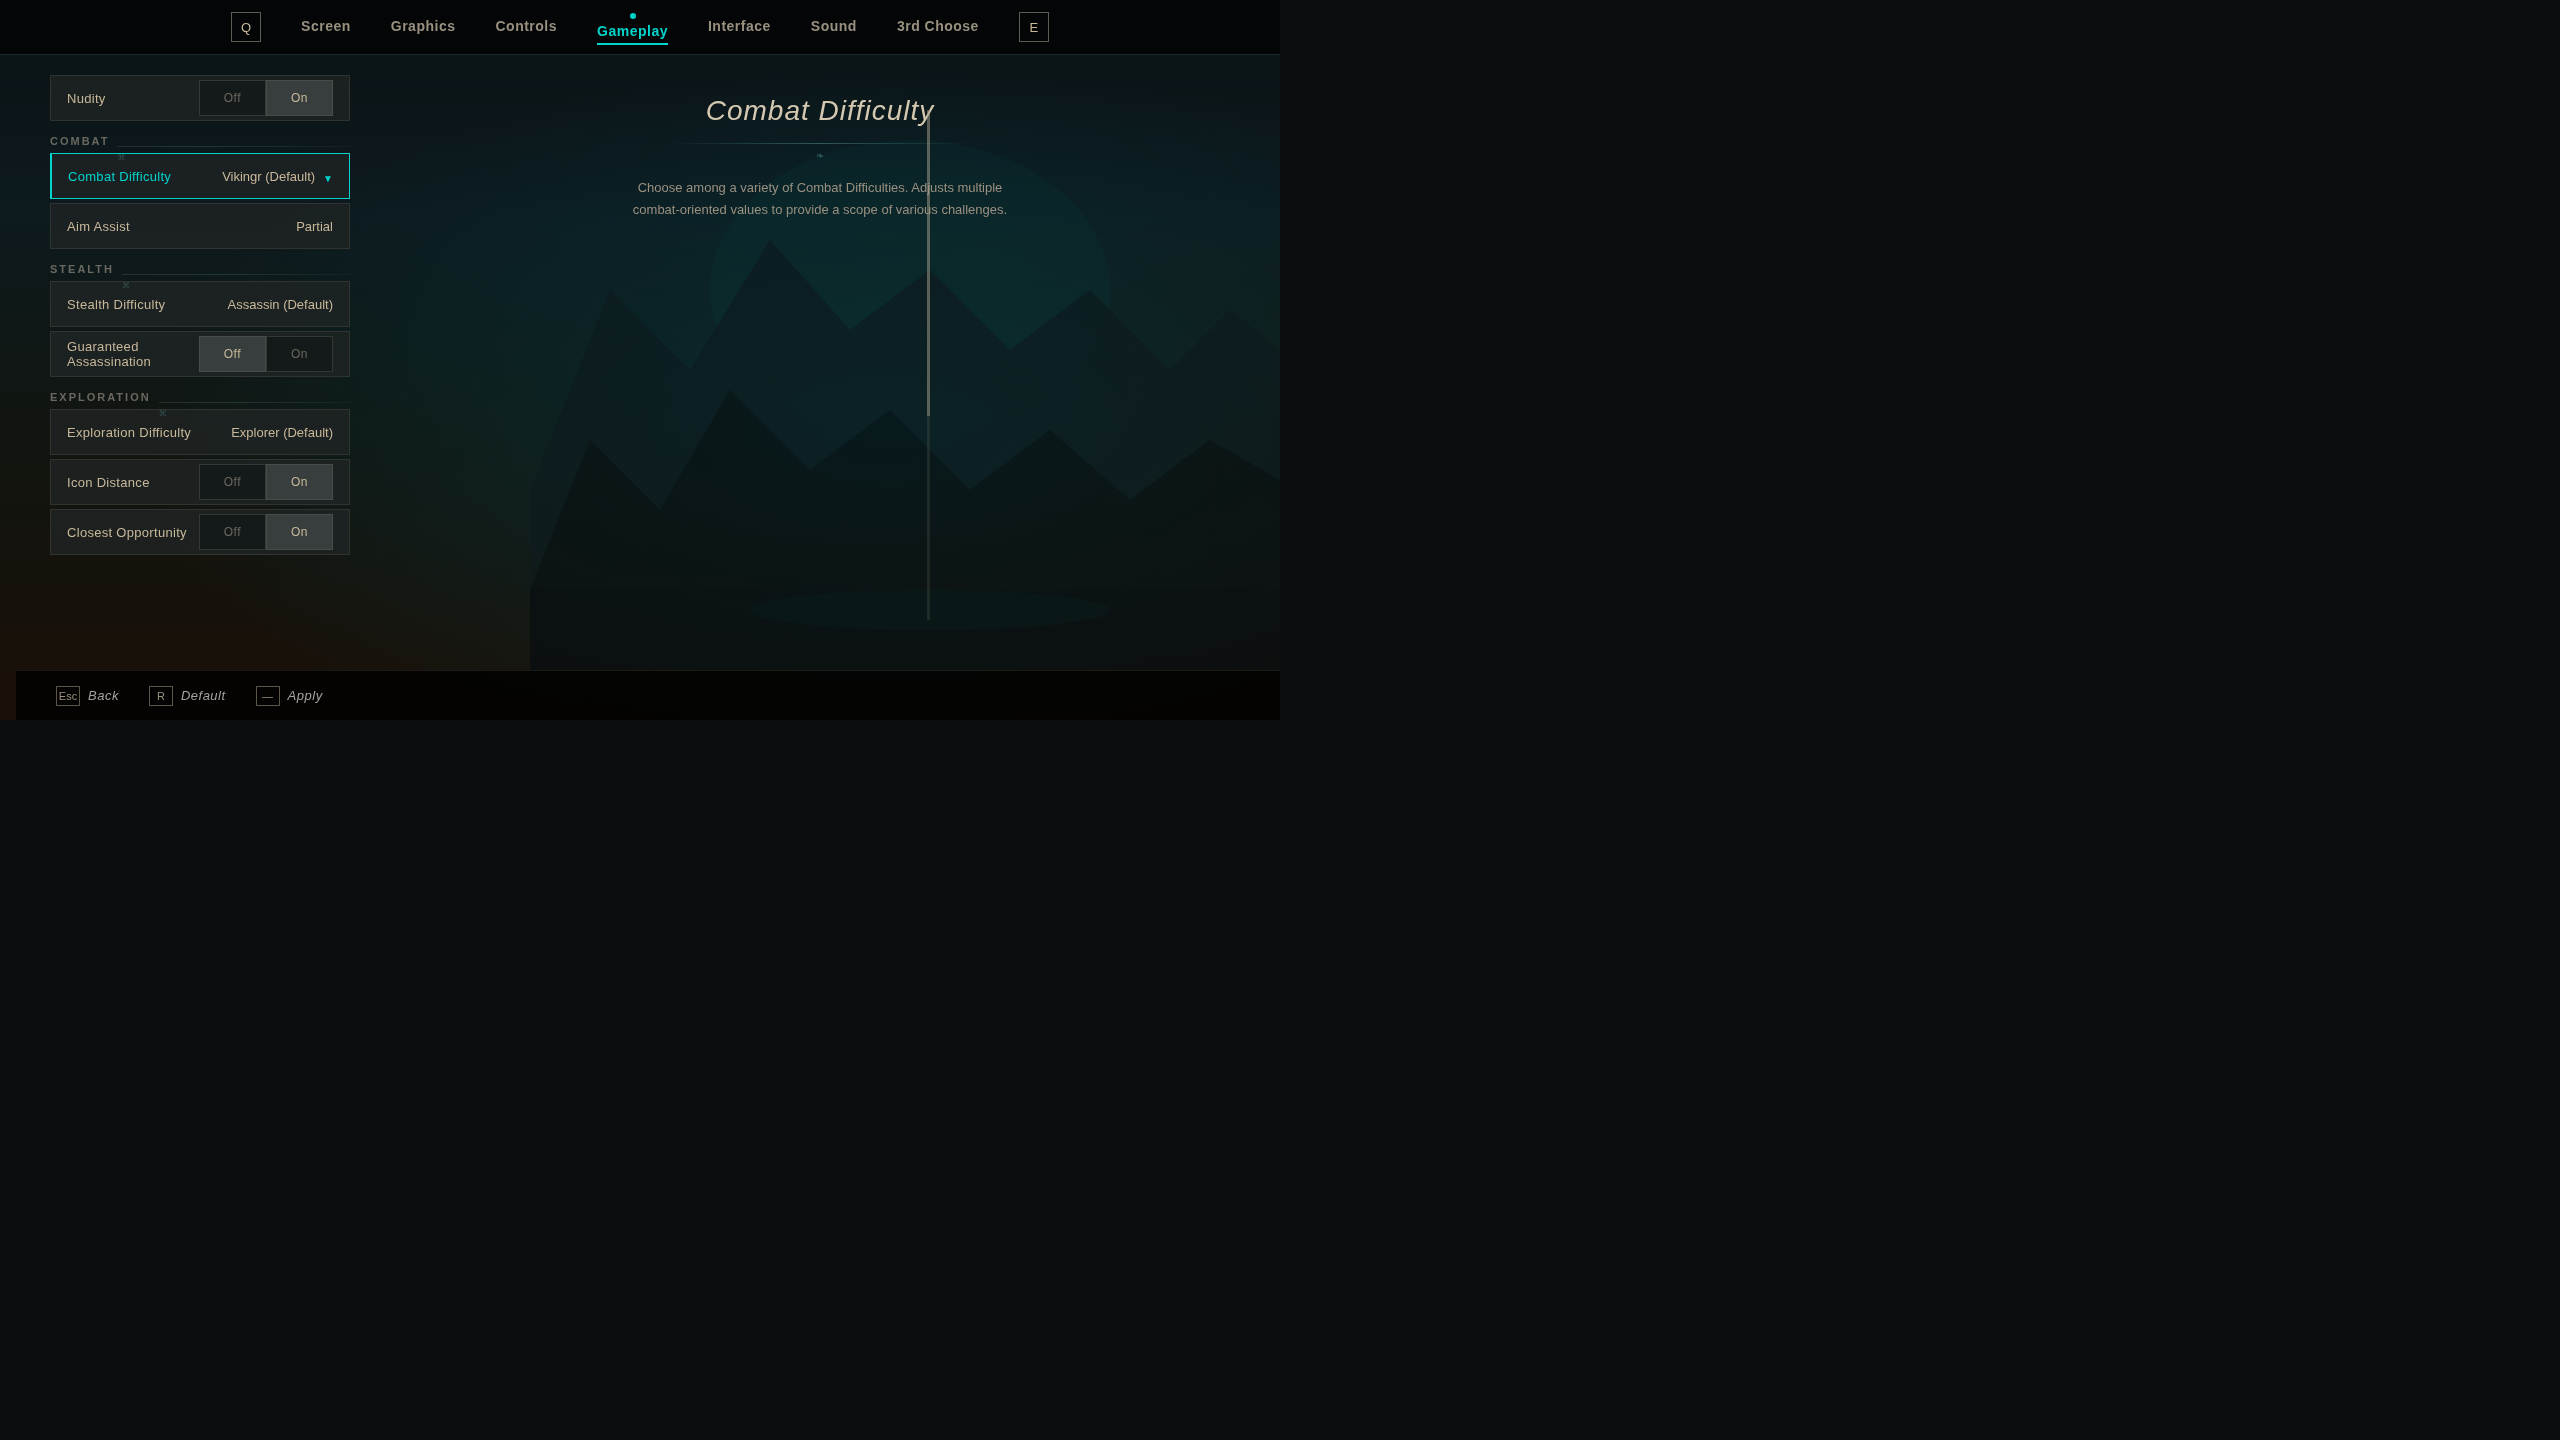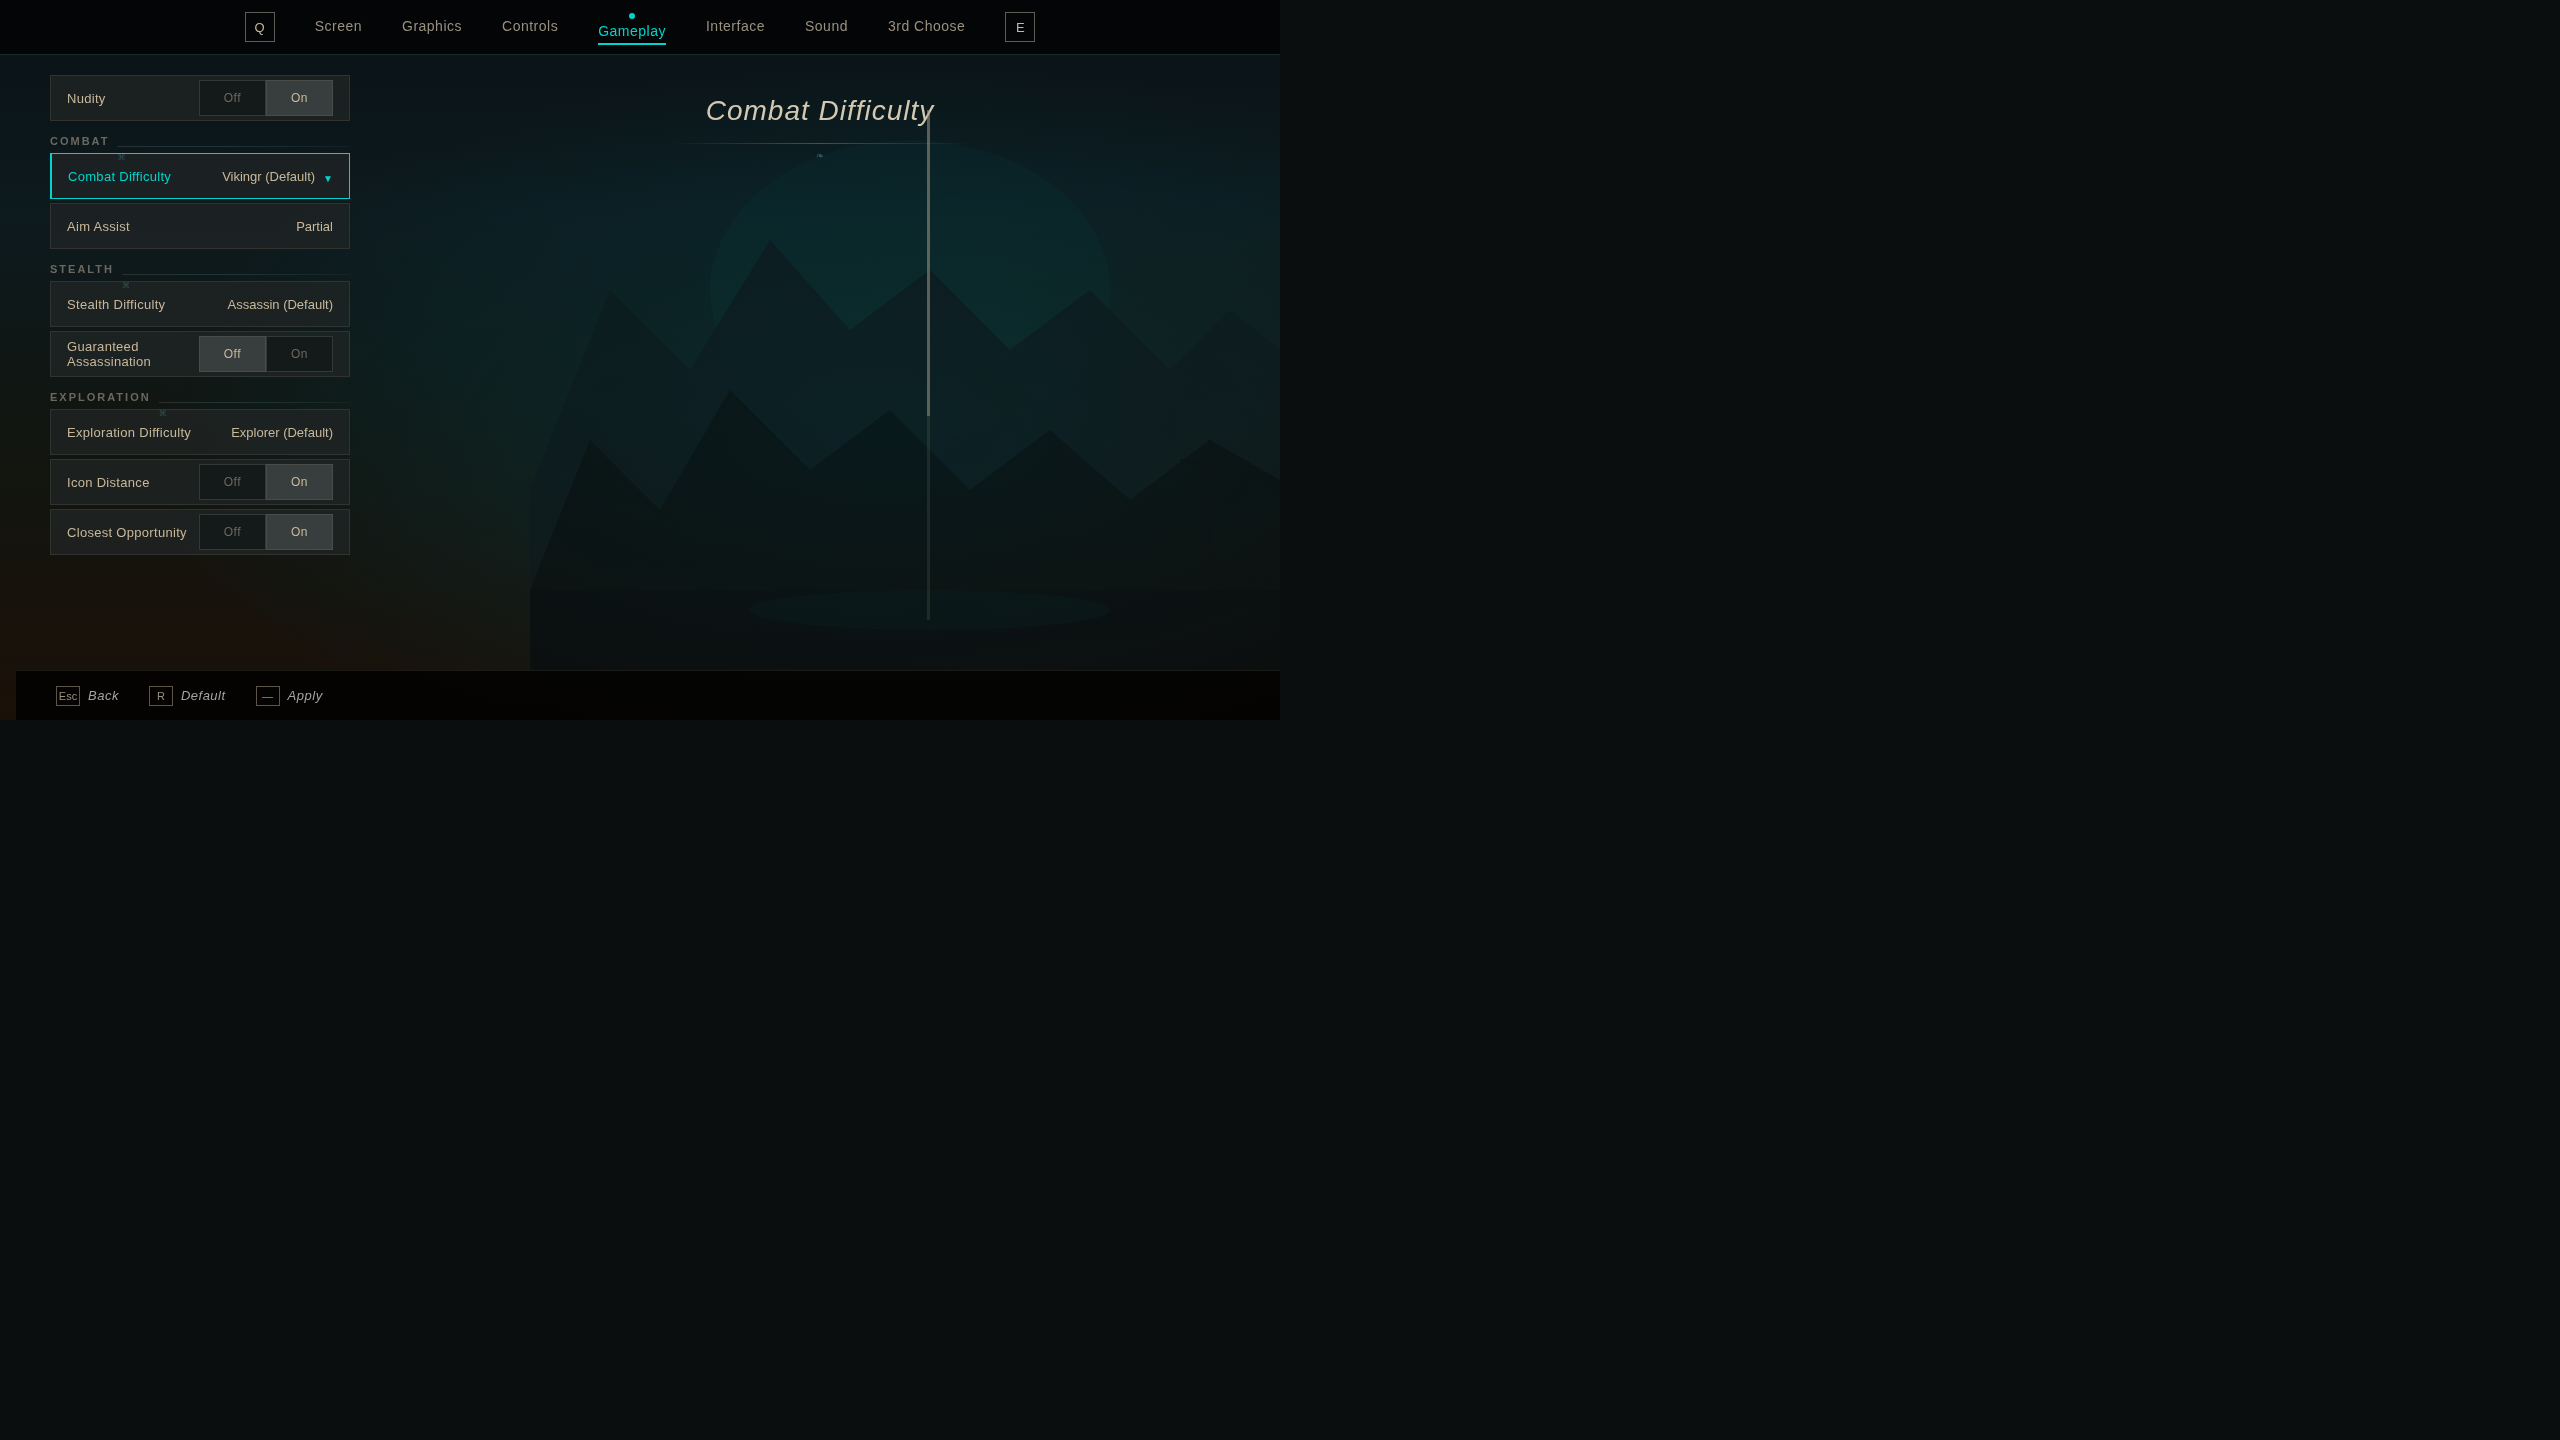--- a/index.html
+++ b/index.html
@@ -53,20 +53,21 @@
       cursor: pointer;
     }
 
     .nav-item {
       color: #9a9080;
       font-size: 14px;
       cursor: pointer;
       letter-spacing: 0.5px;
       padding: 4px 0;
       border-bottom: 2px solid transparent;
+      font-weight: bold;
     }
 
     .nav-item.active {
       color: #00d4cc;
       border-bottom: 2px solid #00d4cc;
     }
 
     
     .nav-item.active::before {
       content: '';
@@ -451,20 +452,21 @@
   </div>
 
   <div class="scroll-track">
     <div class="scroll-thumb"></div>
   </div>
 
   <div class="info-panel">
     <h2 class="info-title">Combat Difficulty</h2>
     <div class="info-divider"></div>
     <div class="info-ornament">❧</div>
+    <p class="info-description">Choose among a variety of Combat Difficulties. Adjusts multiple combat-oriented values to provide a scope of various challenges.</p>
   </div>
 
 </div>
 
 <div class="bottom-bar">
   <div class="bottom-btn">
     <div class="btn-key">Esc</div>
     <span class="btn-label">Back</span>
   </div>
   <div class="bottom-btn">

